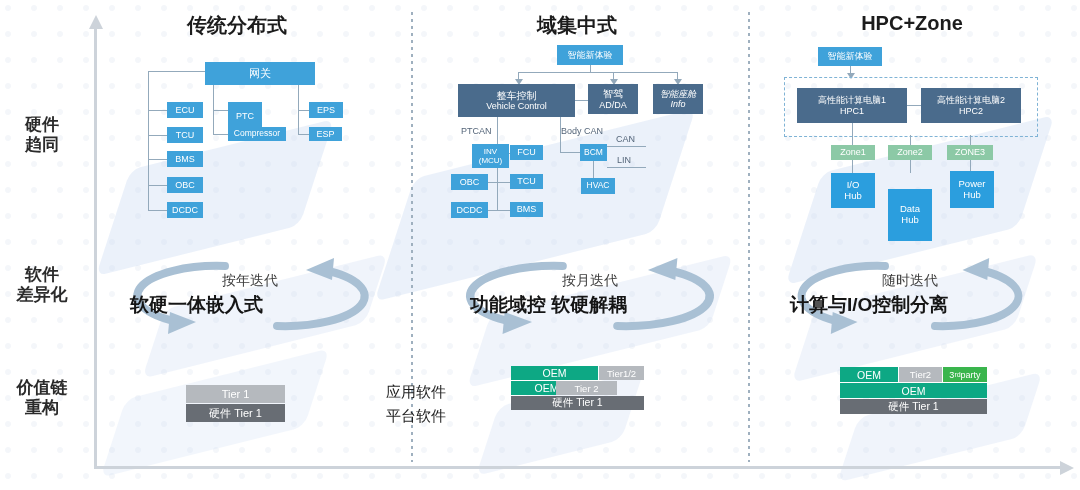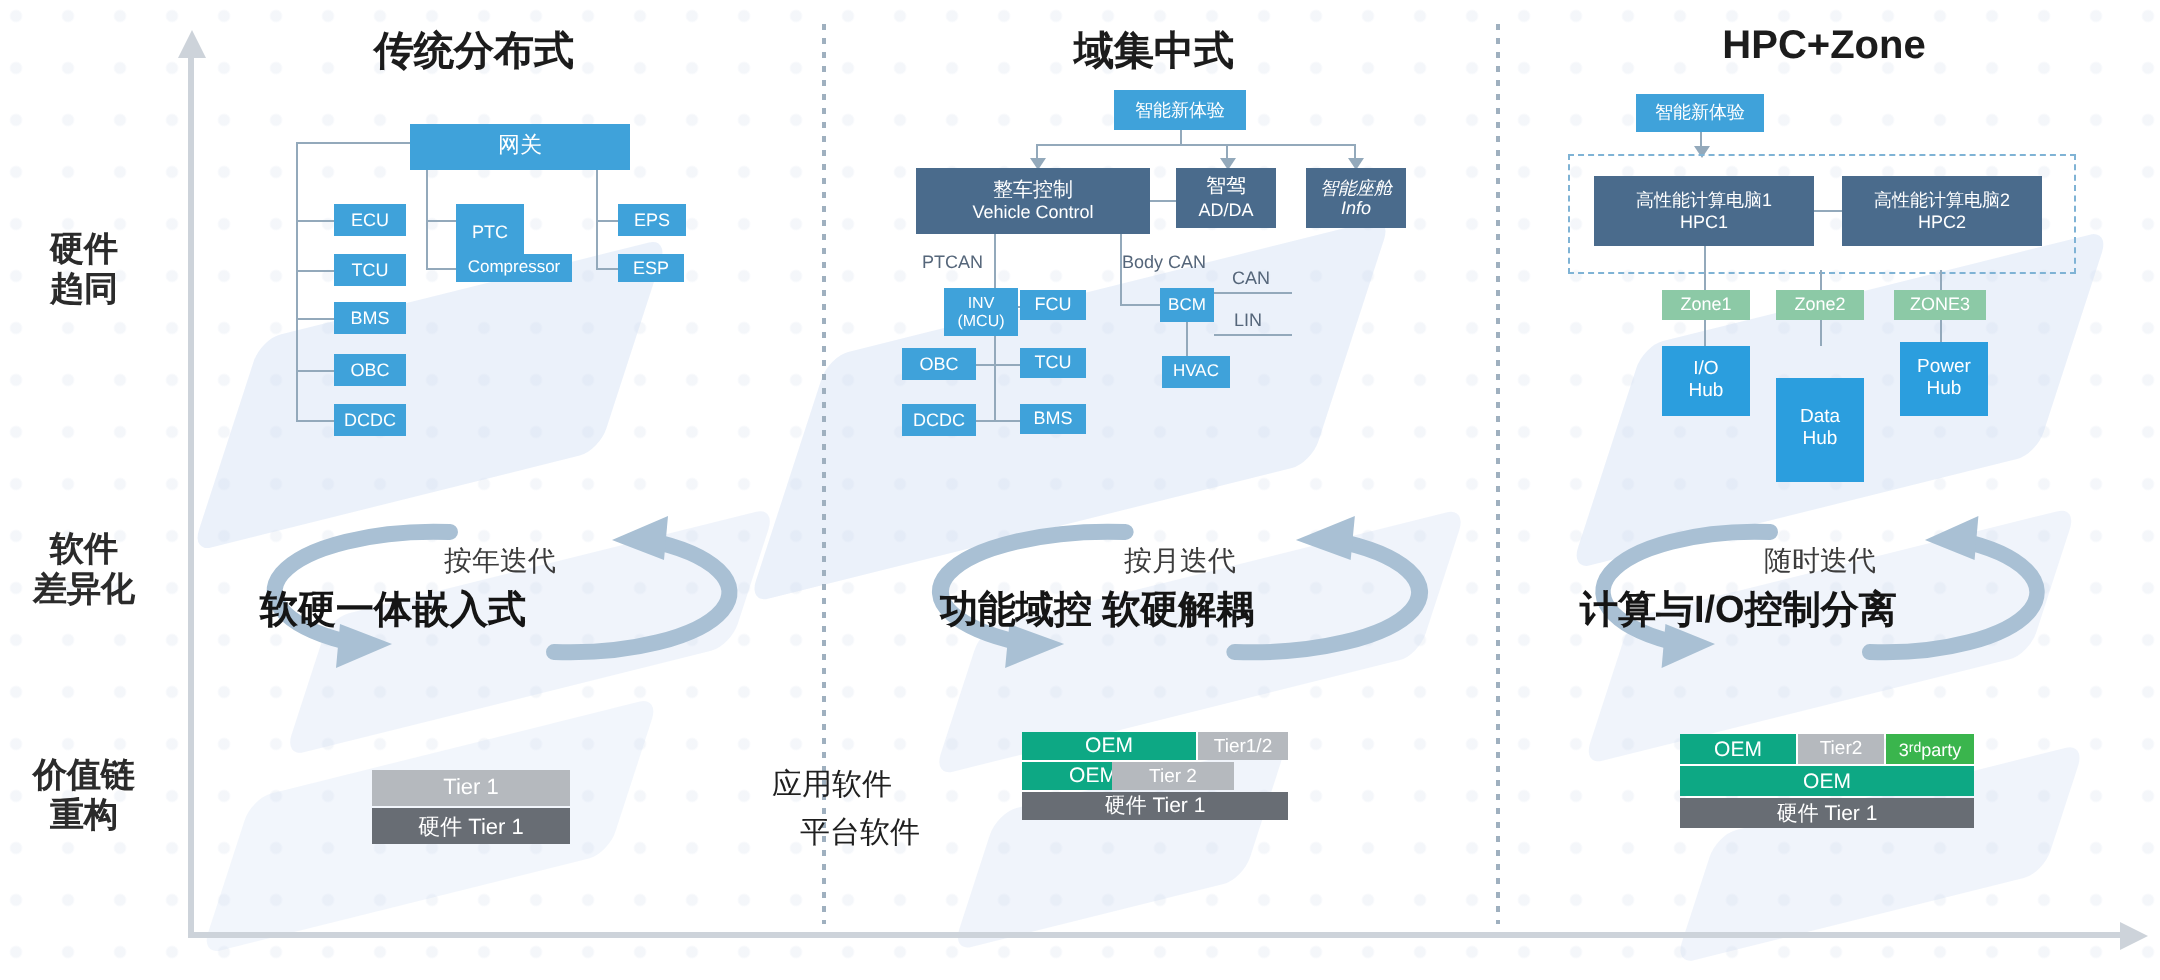--- a/index.html
+++ b/index.html
@@ -199,21 +199,21 @@
   <svg class="cycle" style="left:785px;top:258px;" width="250" height="76" viewBox="0 0 262 76" preserveAspectRatio="none">
     <path d="M 105 8 A 80 30 0 0 0 58 64" fill="none" stroke="#a9c0d4" stroke-width="8" stroke-linecap="round"></path>
     <polygon points="50,54 76,64 48,76" fill="#a9c0d4"></polygon>
     <path d="M 157 68 A 80 30 0 0 0 204 12" fill="none" stroke="#a9c0d4" stroke-width="8" stroke-linecap="round"></path>
     <polygon points="212,22 186,12 214,0" fill="#a9c0d4"></polygon>
   </svg>
   <div class="iter" style="left:810px;top:272px;width:200px;">随时迭代</div>
   <div class="feat" style="left:790px;top:292px;width:240px;">计算与I/O控制分离</div>
 
   <div class="vclbl" style="left:386px;top:383px;">应用软件</div>
-  <div class="vclbl" style="left:400px;top:407px;">平台软件</div>
+  <div class="vclbl" style="left:386px;top:407px;">平台软件</div>
 
   <div class="seg lgray" style="left:186px;top:385px;width:99px;height:18px;font-size:11px;">Tier 1</div>
   <div class="seg dgray" style="left:186px;top:404px;width:99px;height:18px;font-size:11px;">硬件 Tier 1</div>
 
   <div class="seg teal" style="left:511px;top:366px;width:87px;height:14px;font-size:10.5px;">OEM</div>
   <div class="seg lgray" style="left:599px;top:366px;width:45px;height:14px;font-size:9.5px;">Tier1/2</div>
   <div class="seg teal" style="left:511px;top:381px;width:71px;height:14px;font-size:10.5px;">OEM</div>
   <div class="seg lgray" style="left:556px;top:381px;width:61px;height:14px;font-size:9.5px;">Tier 2</div>
   <div class="seg dgray" style="left:511px;top:396px;width:133px;height:14px;font-size:10.5px;">硬件 Tier 1</div>
 

